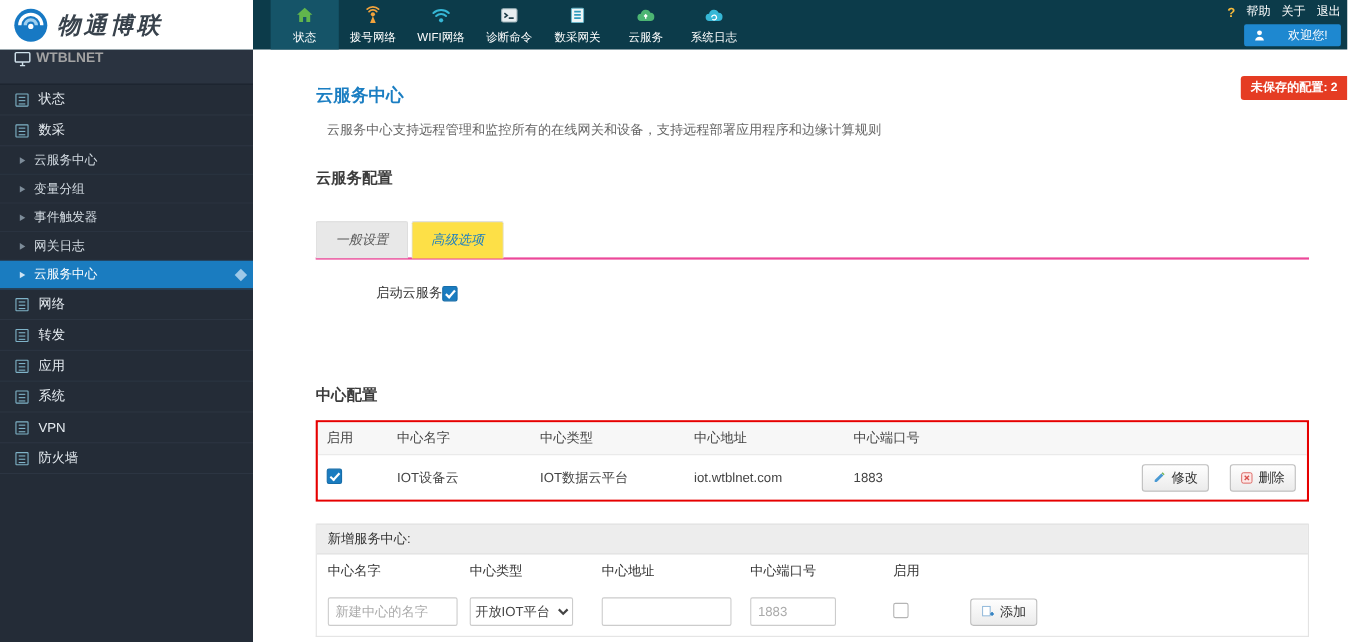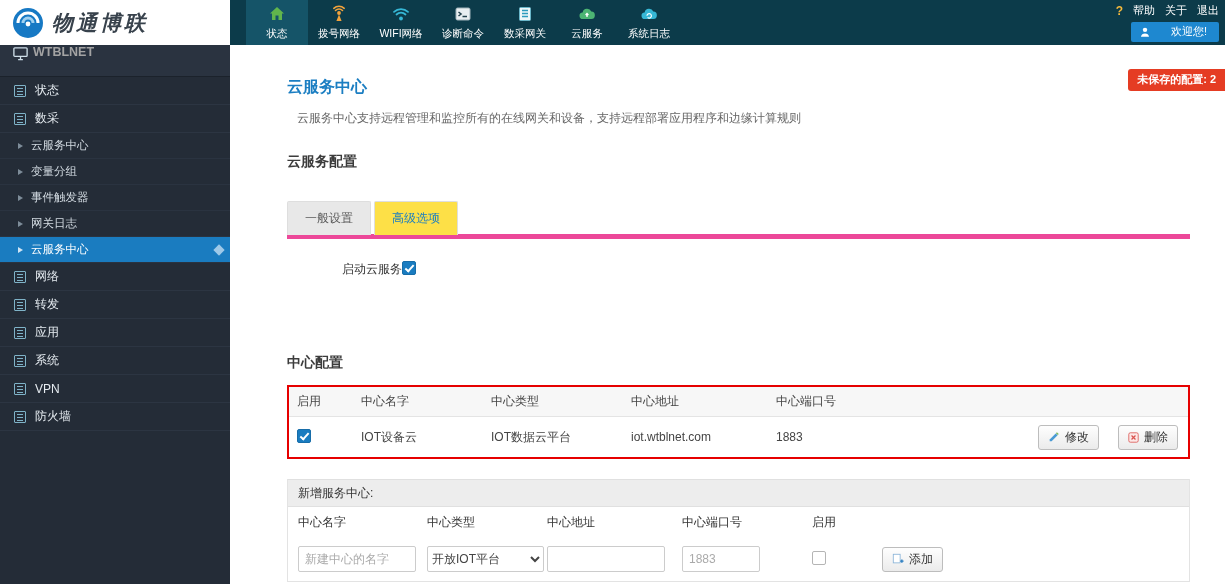--- a/index.html
+++ b/index.html
@@ -34,24 +34,24 @@
   .tri { width:0; height:0; border-top:3.5px solid transparent; border-bottom:3.5px solid transparent; border-left:5px solid #7d8c99; flex:0 0 auto; }
   .side-sub.active .tri { border-left-color:#cfe4f4; }
   
   .main { position:absolute; top:45px; left:230px; width:995px; height:539px; background:#fff; overflow:hidden; }
   .unsaved-badge { position:absolute; top:24px; right:0; background:#e53c23; color:#fff; font-size:11px; font-weight:bold; padding:3px 9px 4px; border-radius:3px 0 0 3px; }
   .content { padding:32px 35px 0 57px; }
   .page-title { font-size:16px; font-weight:bold; color:#1b7ec2; margin-bottom:12px; }
   .page-desc { font-size:12px; color:#666; margin-left:10px; }
   .section-title { font-size:14px; color:#3c3c3c; margin-top:26px; }
   
-  .tabs { margin-top:30px; display:flex; border-bottom:5px solid #ec4899; }
+  .tabs { margin-top:30px; display:flex; border-bottom:2px solid #ec4899;font-style:italic; }
   .tab { padding:8px 17px 7px; font-size:12px; border:1px solid #dedede; border-bottom:none; margin-right:3px; margin-bottom:-1px; border-radius:2px 2px 0 0; cursor:pointer; background:#fde047; color:#1b7ec2; }
   .tab.active { background:#e8e8e8; color:#5a5a5a; border-bottom:1px solid #e8e8e8; }
-  .tab-content { padding:22px 0 50px 55px; display:flex; }
+  .tab-content { padding:22px 0 50px 55px; display:flex; align-items:center; }
   .field-label { font-size:12px; color:#333; }
   
   .cbx { width:14px; height:14px; border-radius:2px; display:inline-block; position:relative; cursor:pointer; flex:0 0 auto; }
   .cbx.checked { background:#1a7cc0; border:1px solid #176da9; }
   .cbx.checked::after { content:""; position:absolute; left:4px; top:1px; width:3px; height:7px; border:solid #fff; border-width:0 2px 2px 0; transform:rotate(42deg); }
   .cbx.unchecked { background:#fff; border:1px solid #b5b5b5; }
   
   .table-wrap { margin-top:13px; border:2px solid #e60000; }
   .trow { display:grid; grid-template-columns:64px 130px 140px 145px 1fr auto; align-items:center; padding:0 10px 0 8px; }
   .trow.head { height:30px; background:#f7f7f7; border-bottom:1px solid #e4e4e4; color:#333; }
@@ -60,21 +60,21 @@
   .btn-cell { display:flex; gap:19px; justify-content:flex-end; }
   .small-btn { display:inline-flex; align-items:center; gap:5px; border:1px solid #bdbdbd; background:linear-gradient(#fefefe,#ebebeb); border-radius:3px; padding:3px 9px; font-size:12px; color:#333; cursor:pointer; }
   
   .add-block { margin-top:20px; border:1px solid #e3e3e3; border-top:none; }
   .add-title-row { height:28px; background:#ededed; border:1px solid #e0e0e0; border-left:none; border-right:none; display:flex; align-items:center; padding-left:10px; font-size:12px; color:#333; }
   .add-grid { display:grid; grid-template-columns:129px 120px 135px 130px 70px auto; align-items:center; padding-left:10px; }
   .add-grid.labels { height:30px; font-size:12px; color:#333; }
   .add-grid.inputs { height:44px; }
   .txt-input { width:118px; height:26px; border:1px solid #ccc; border-radius:2px; padding:0 6px; font-size:12px; color:#333; font-family:inherit; }
   .txt-input::placeholder { color:#aaa; }
-  .sel-input { width:117px; height:26px; border:1px solid #ccc; border-radius:2px; font-size:12px; color:#444; background:#fff; font-family:inherit; }
+  .sel-input { width:94px; height:26px; border:1px solid #ccc; border-radius:2px; font-size:12px; color:#444; background:#fff; font-family:inherit; }
   .port-input { width:78px; }
 </style>
 </head>
 <body>
 
 <header class="topbar">
   <div class="logo">
     <svg class="logo-mark" viewBox="0 0 32 32">
       <circle cx="16" cy="16" r="15" fill="#1779c4"></circle>
       <path d="M6 16a10 10 0 0 1 20 0" fill="none" stroke="#fff" stroke-width="3"></path>

